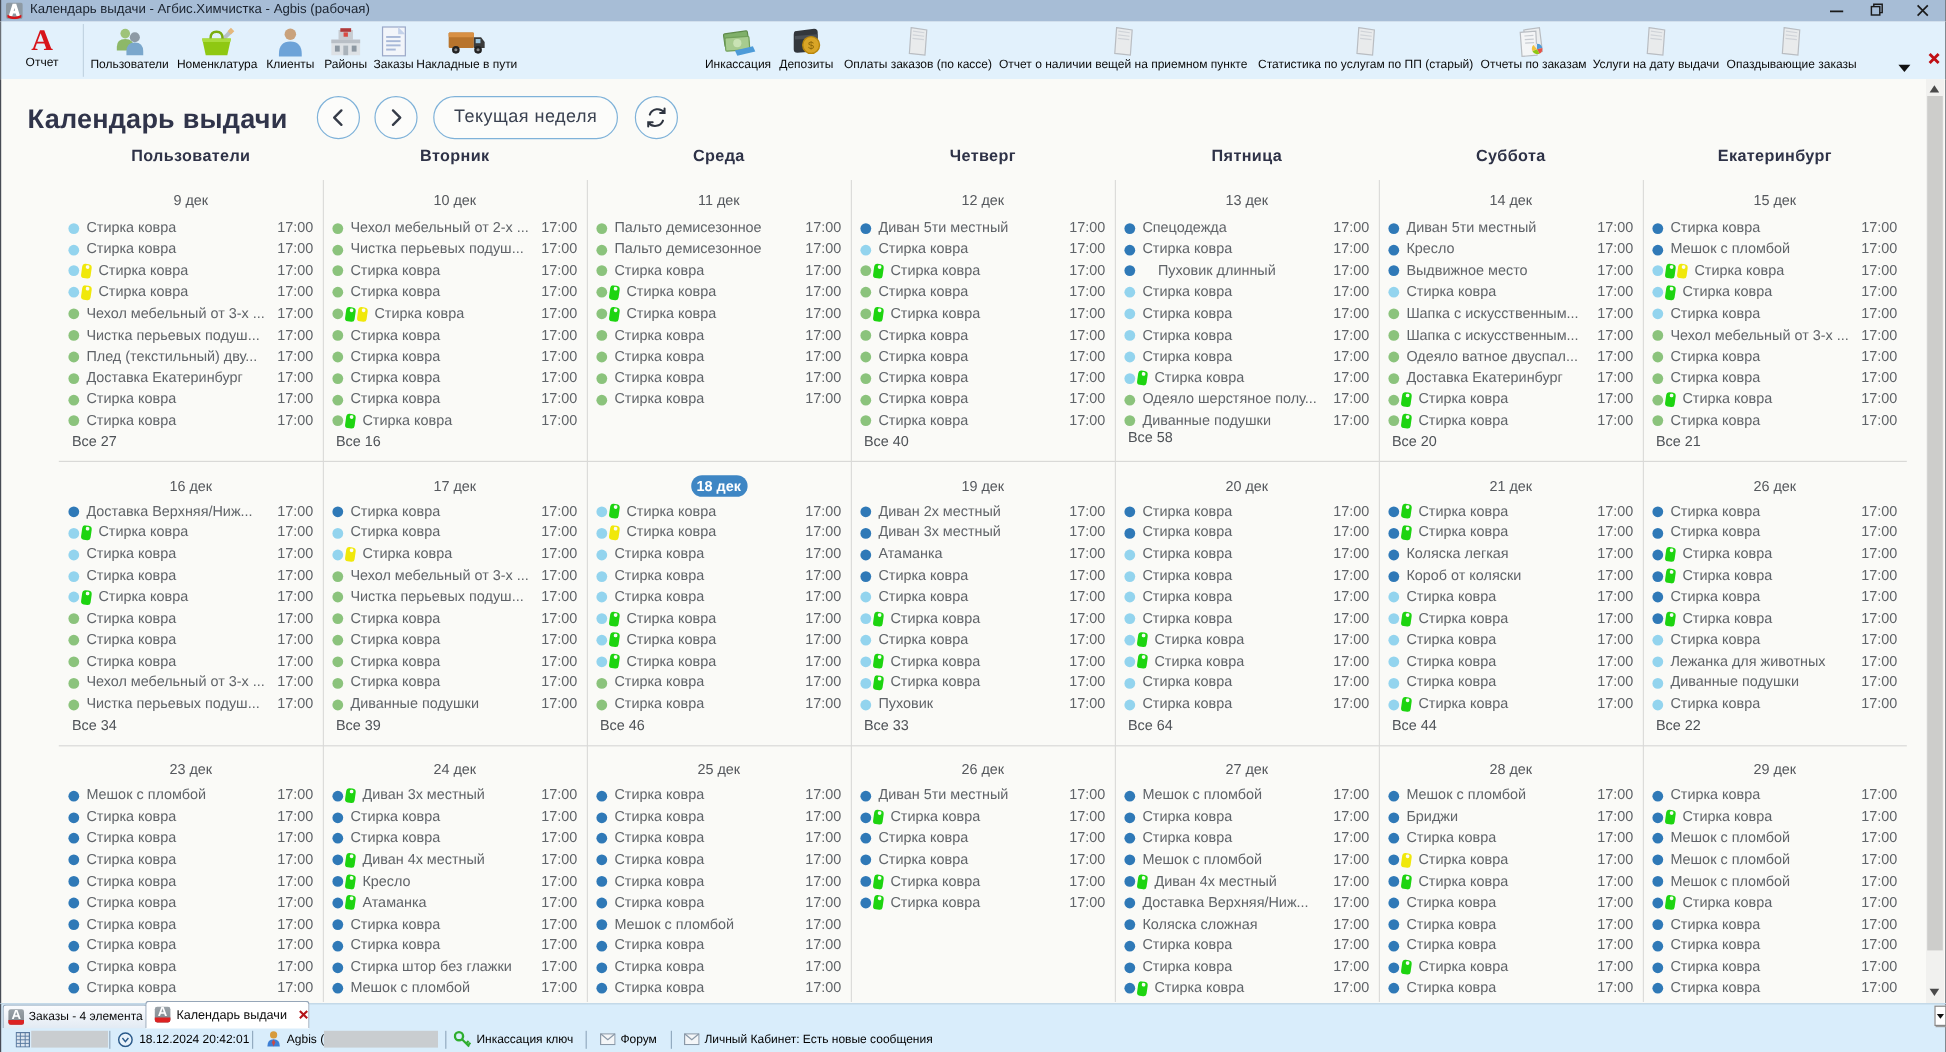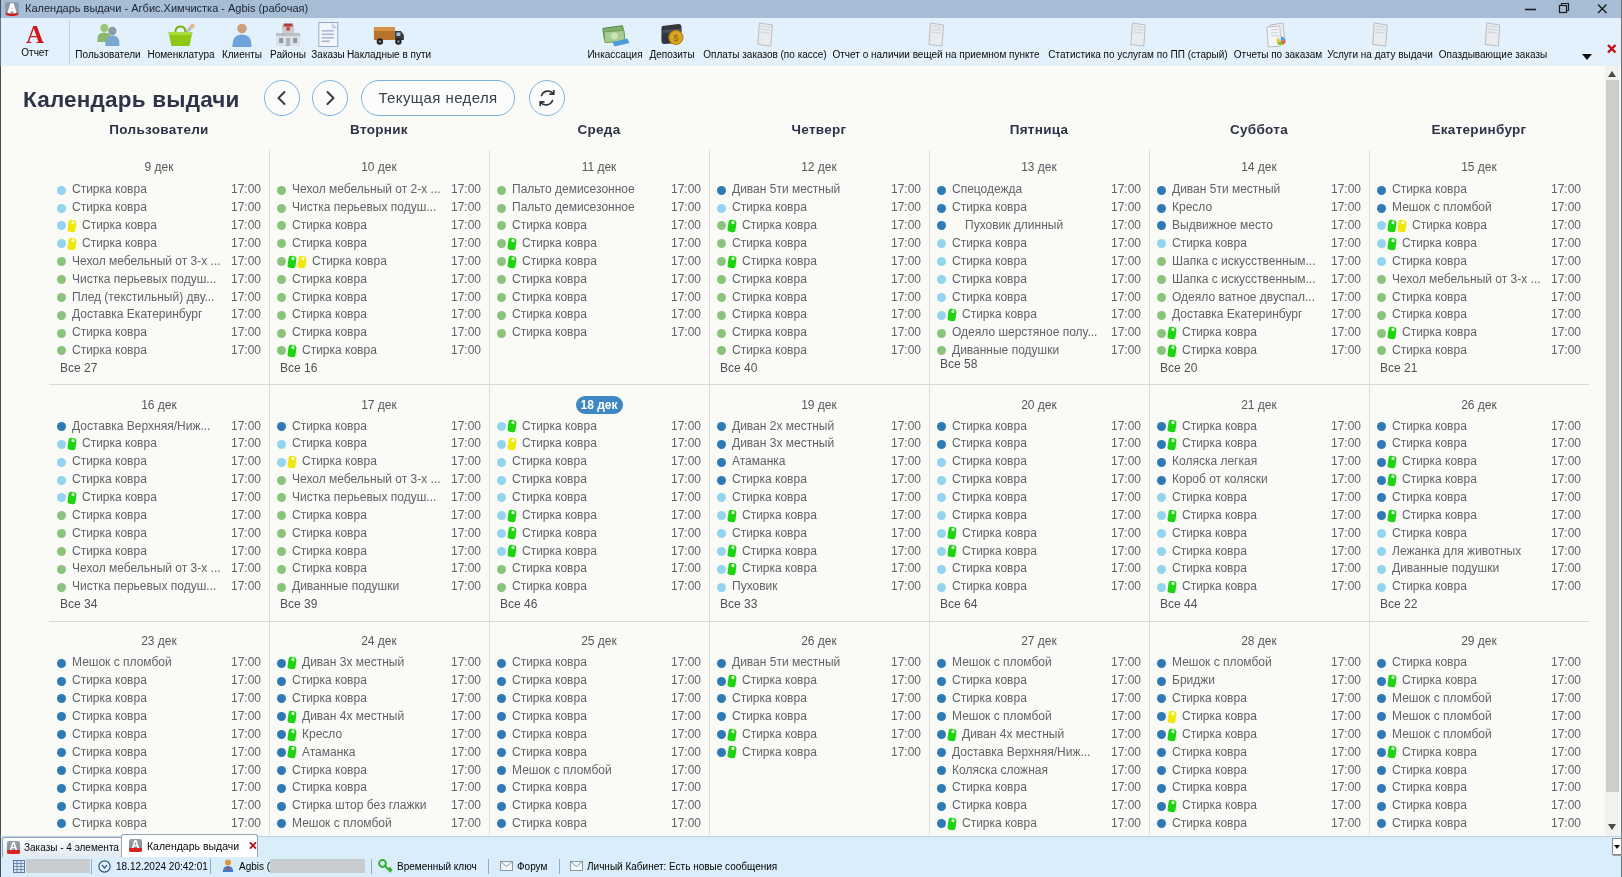--- a/index.html
+++ b/index.html
@@ -1413,21 +1413,21 @@
     <path d="M0.8 13 Q0.8 7 6 7 Q11.2 7 11.2 13 Z" fill="#3d7fd4"></path>
     <path d="M6 7.2 L7.5 9.5 L6 13 L4.5 9.5 Z" fill="#c84848"></path>
   </svg>
 <div class="sbtxt" style="left:239px;top:861px">Agbis (</div>
 <div class="gbox" style="left:270px;width:95px"></div>
 <div class="vsep" style="left:371px"></div>
 <svg class="abs" style="left:378px;top:859px" width="15" height="15" viewBox="0 0 15 15">
     <circle cx="4.5" cy="4.5" r="3.4" fill="none" stroke="#2fae2f" stroke-width="2"></circle>
     <path d="M7 7 L13 13 M10.5 10.5 L12.5 8.5 M12 12 L14 10" stroke="#2fae2f" stroke-width="1.8"></path>
   </svg>
-<div class="sbtxt" style="left:397px;top:861px">Временный ключ</div>
+<div class="sbtxt" style="left:397px;top:861px">Инкассация ключ</div>
 <div class="vsep" style="left:488px"></div>
 <svg class="abs" style="left:500px;top:861px" width="13" height="10" viewBox="0 0 13 10">
     <rect x="0.5" y="0.5" width="12" height="9" fill="#f4f6f8" stroke="#8a99a8"></rect>
     <path d="M0.5 0.5 L6.5 5.5 L12.5 0.5" fill="none" stroke="#8a99a8"></path>
   </svg>
 <div class="sbtxt" style="left:517px;top:861px">Форум</div>
 <div class="vsep" style="left:559px"></div>
 <svg class="abs" style="left:570px;top:861px" width="13" height="10" viewBox="0 0 13 10">
     <rect x="0.5" y="0.5" width="12" height="9" fill="#f4f6f8" stroke="#8a99a8"></rect>
     <path d="M0.5 0.5 L6.5 5.5 L12.5 0.5" fill="none" stroke="#8a99a8"></path>

